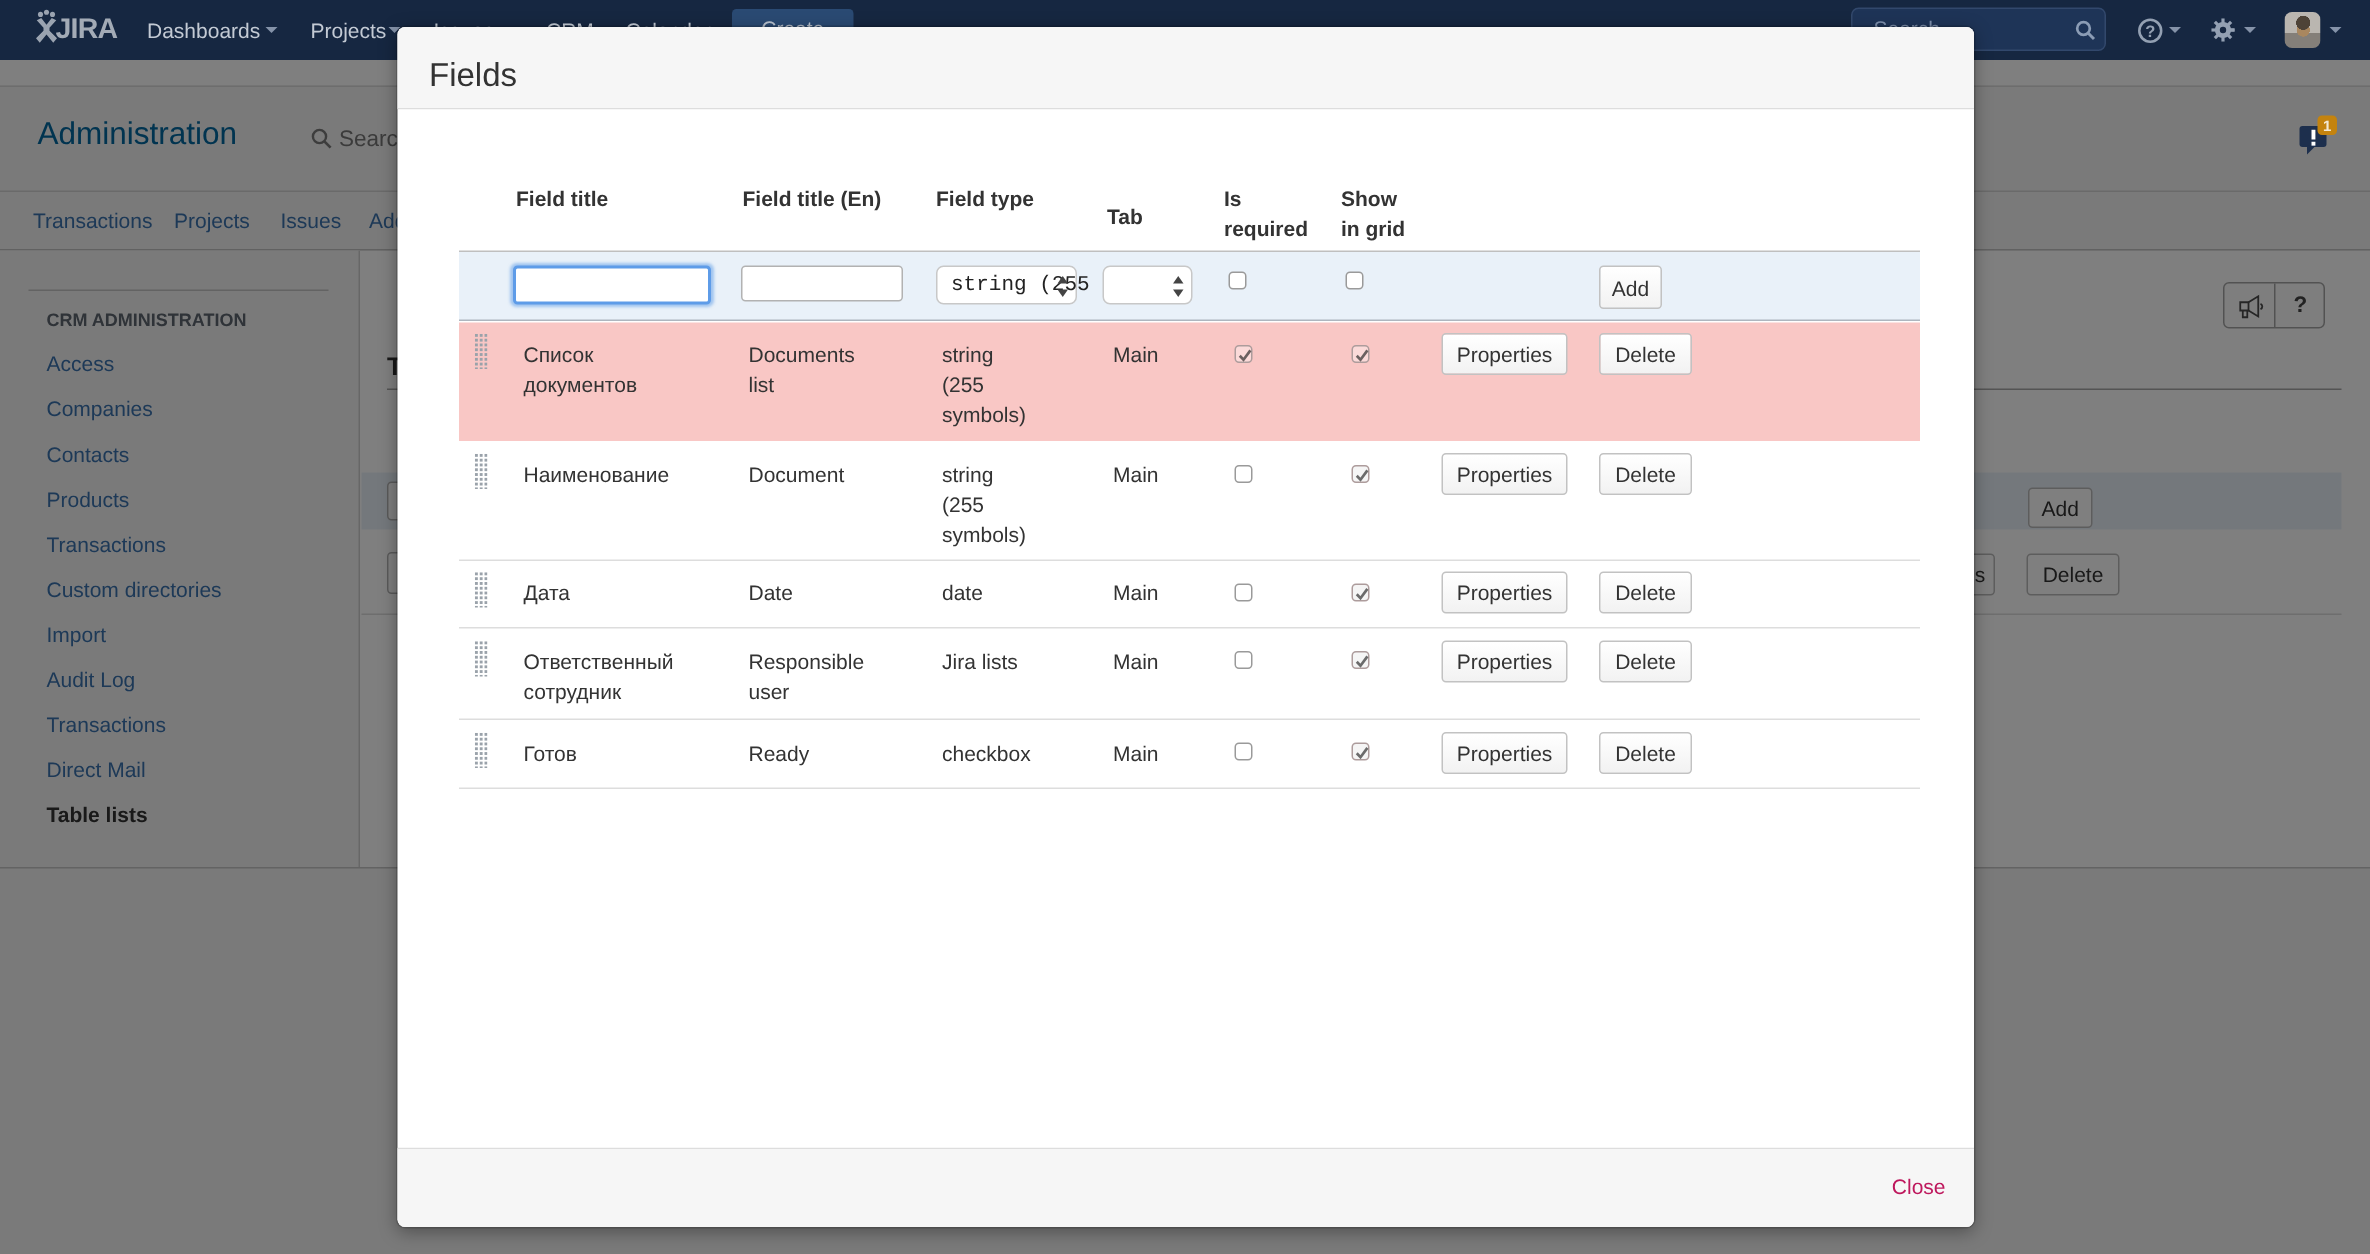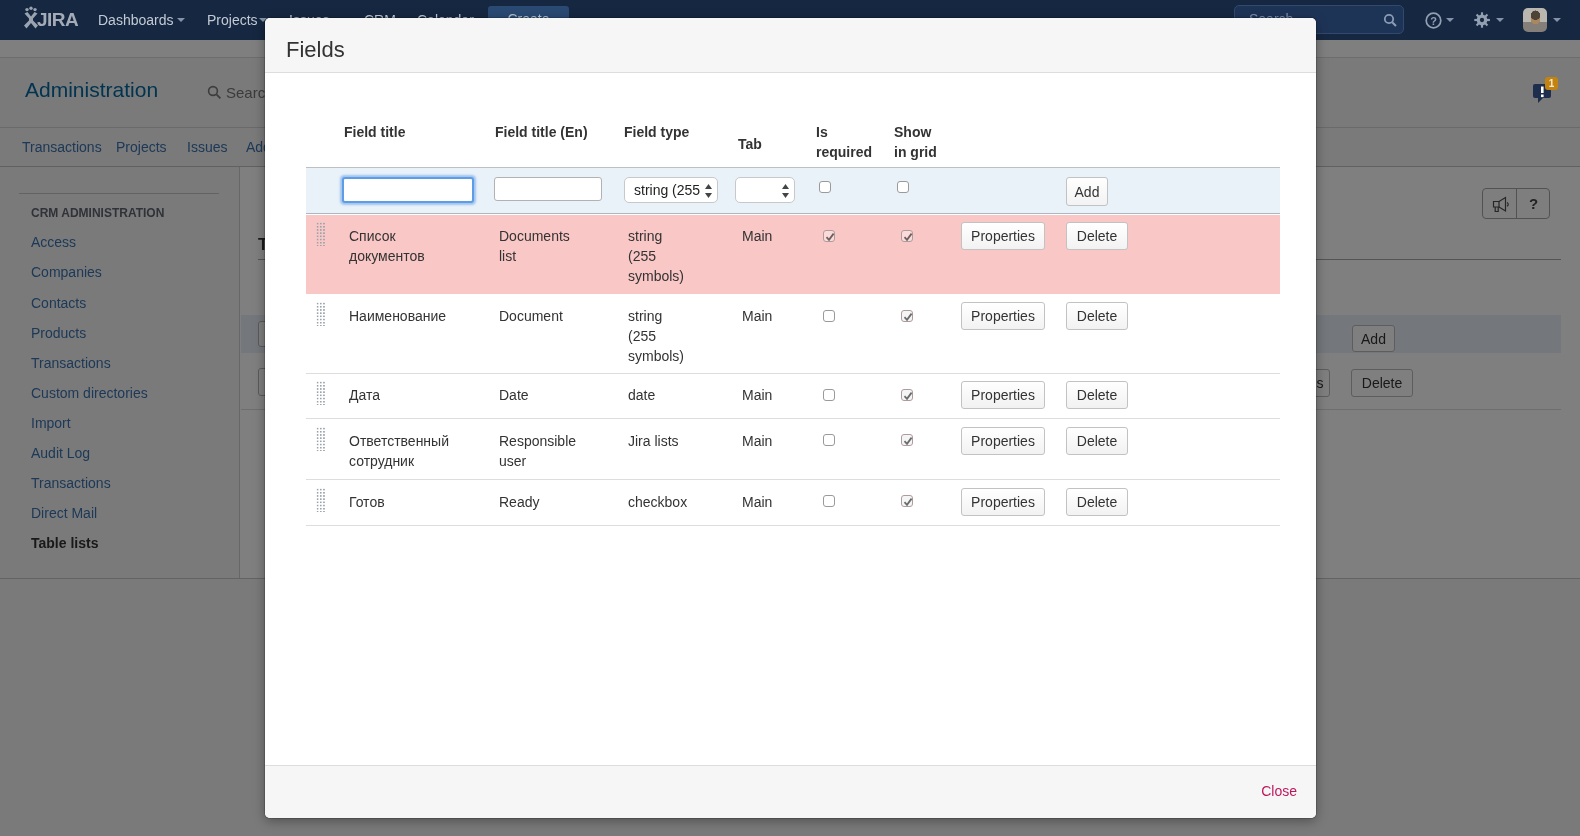--- a/index.html
+++ b/index.html
@@ -68,21 +68,21 @@
   .btn { position:absolute; border:1px solid #c2c2c2; border-radius:3px; background:#fefefe;
     background:linear-gradient(#ffffff,#f2f2f2); color:#333; font-size:14px; text-align:center; }
   .cb { position:absolute; width:12px; height:12px; border:1px solid #9a9a9a; border-radius:3px; background:#fff; }
   .cbc { position:absolute; width:12px; height:12px; border:1px solid #ad9c9c; border-radius:3px;
     background:rgba(255,255,255,0.35); }
   .cbc svg { position:absolute; left:0px; top:0px; }
   .drag { position:absolute; width:9px; height:24px;
     background-image:radial-gradient(circle, #9aa2aa 1px, transparent 1.2px);
     background-size:3.2px 3.2px; }
   .sel { position:absolute; height:26px; background:#fff;
-    border:1px solid #c8c8c8; border-radius:5px; font-size:14px; color:#222; }
+    border:1px solid #c8c8c8; border-radius:5px; font-size:14px; color:#222;font-family:Liberation Mono, monospace; }
   .sel span.txt { position:absolute; left:9px; top:4px; white-space:nowrap; overflow:hidden; }
 </style>
 </head>
 <body>
 <div id="stage">
 
   <div id="nav">
     <svg class="abs" style="left:23px; top:6px;" width="16" height="24" viewBox="0 0 16 24">
       <g fill="#9aa3b0">
         <circle cx="4" cy="3.6" r="1.7"></circle>

